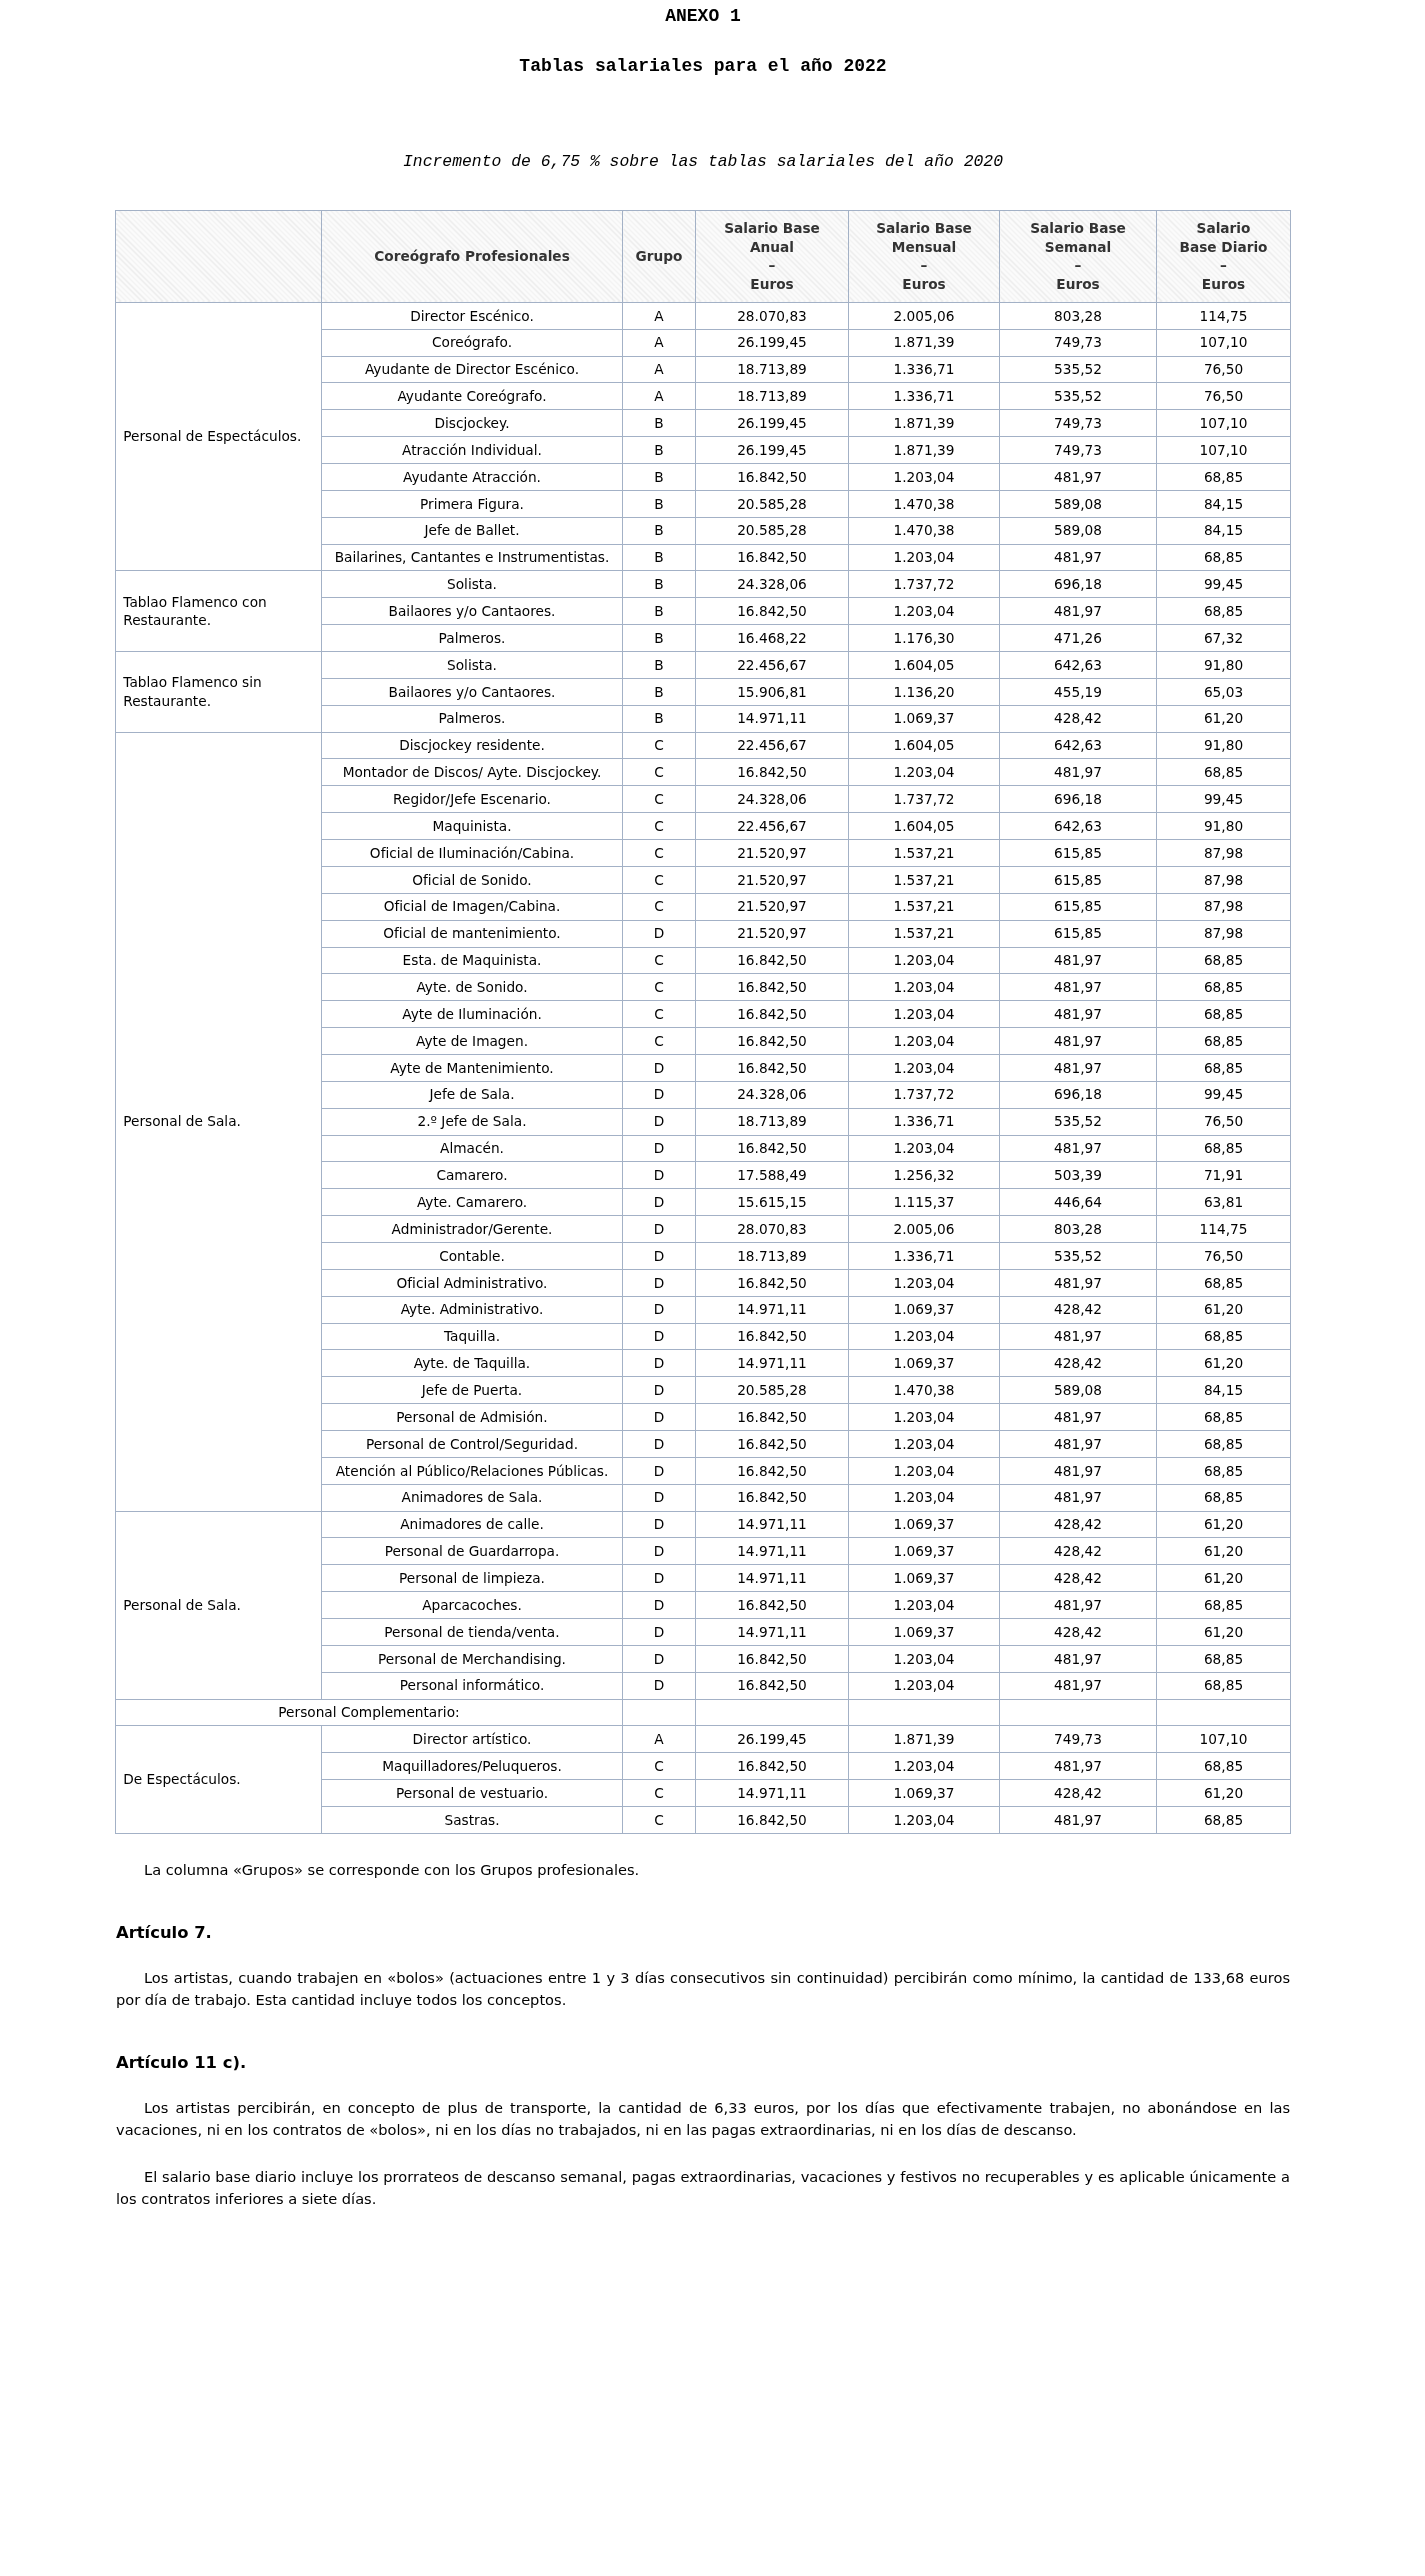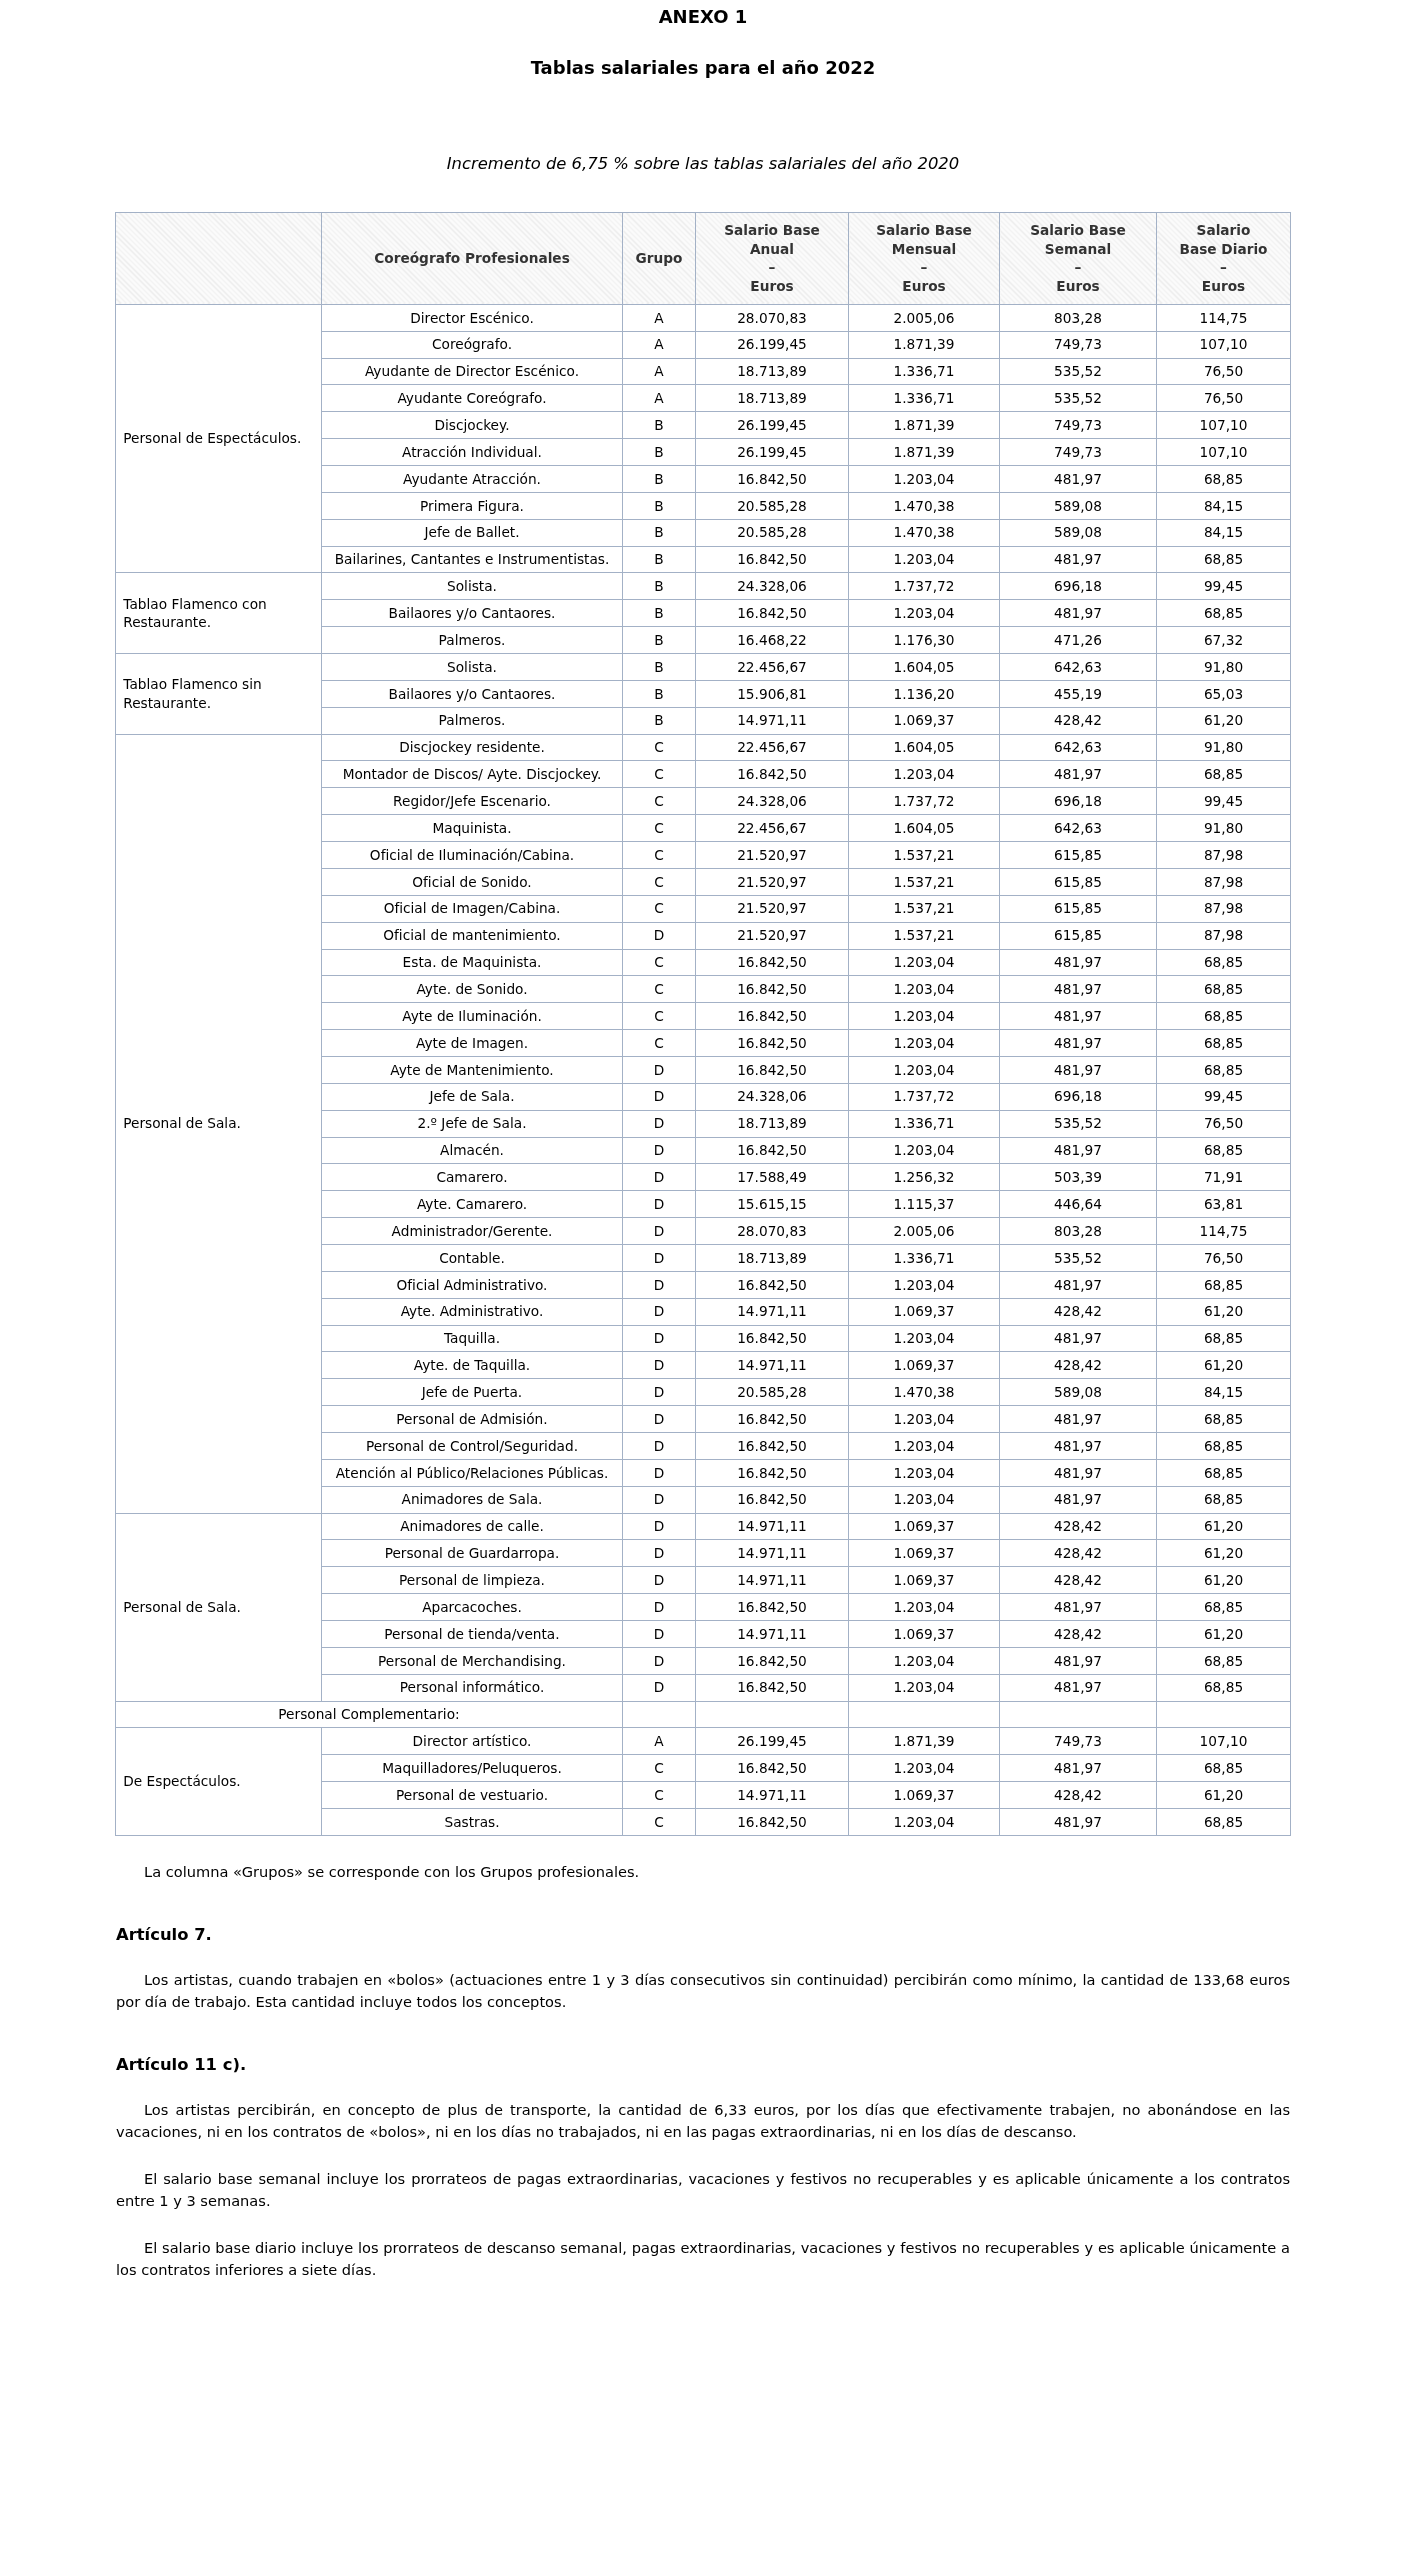--- a/index.html
+++ b/index.html
@@ -9,21 +9,21 @@
     color: #000;
     font-family: "DejaVu Sans", "Liberation Sans", sans-serif;
   }
   .page {
     width: 1425px;
     min-height: 2576px;
     background: #fff;
     box-sizing: border-box;
     padding-top: 5.5px;
   }
-  .titles { width: 1176px; margin-left: 115px; text-align: center; }
+  .titles { width: 1176px; margin-left: 115px; text-align: center; font-family: Liberation Mono, monospace; }
   .anexo-title {
     font-size: 18px; font-weight: bold; margin: 0 0 0 0;
   }
   .main-title {
     font-size: 18px; font-weight: bold; margin: 30px 0 0 0;
   }
   .subtitle {
     font-size: 16.4px; font-style: italic; font-weight: normal;
     margin: 76px 0 0 0;
   }
@@ -581,18 +581,17 @@
         </tr>
       </tbody>
   </table>
 
   <div class="articles">
       <p class="article-p">La columna «Grupos» se corresponde con los Grupos profesionales.</p>
       <h2 class="article-heading">Artículo 7.</h2>
       <p class="article-p">Los artistas, cuando trabajen en «bolos» (actuaciones entre 1 y 3 días consecutivos sin continuidad) percibirán como mínimo, la cantidad de 133,68 euros por día de trabajo. Esta cantidad incluye todos los conceptos.</p>
       <h2 class="article-heading">Artículo 11 c).</h2>
       <p class="article-p">Los artistas percibirán, en concepto de plus de transporte, la cantidad de 6,33 euros, por los días que efectivamente trabajen, no abonándose en las vacaciones, ni en los contratos de «bolos», ni en los días no trabajados, ni en las pagas extraordinarias, ni en los días de descanso.</p>
-      <p class="article-p">El salario base semanal incluye los prorrateos de pagas extraordinarias, vacaciones y festivos no recuperables y es aplicable únicamente a los contratos entre 1 y 3 semanas.</p>
       <p class="article-p">El salario base diario incluye los prorrateos de descanso semanal, pagas extraordinarias, vacaciones y festivos no recuperables y es aplicable únicamente a los contratos inferiores a siete días.</p>
     </div>
 
 </div>
 
 
 </body></html>

